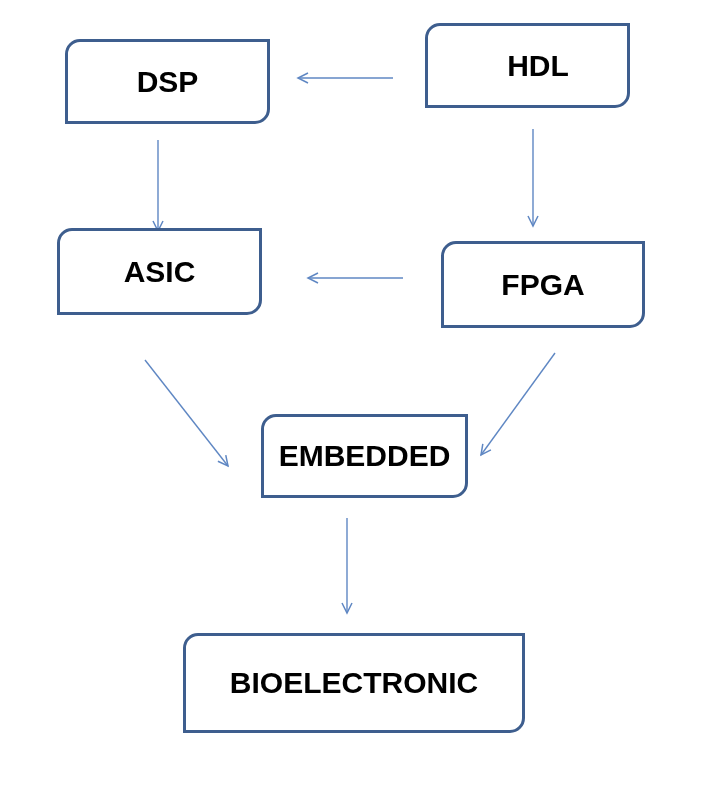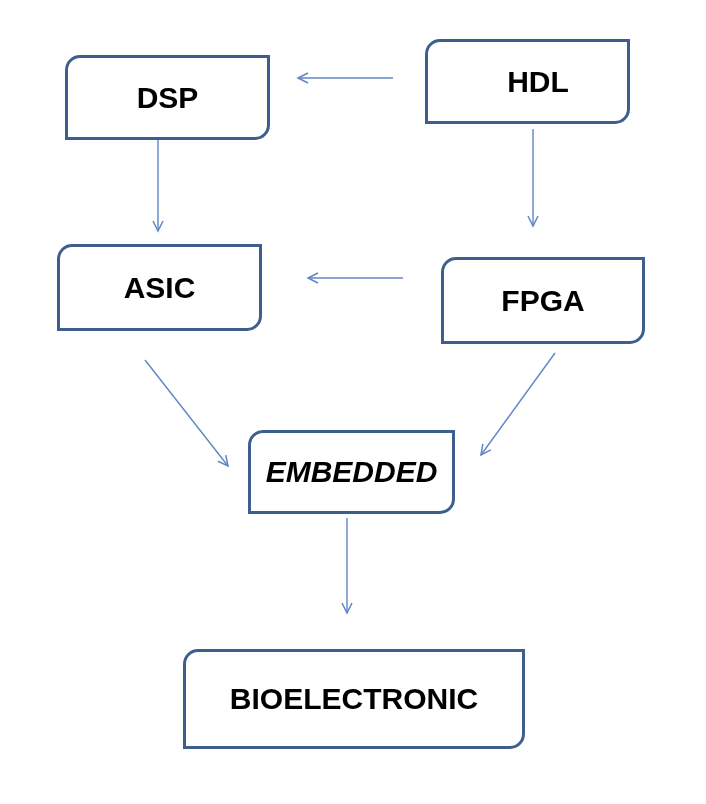--- a/index.html
+++ b/index.html
@@ -35,21 +35,20 @@
   .node {
     position: absolute;
     box-sizing: border-box;
     background: var(--node-fill, #ffffff);
     border: 3px solid var(--node-border, #3e5e8e);
     
     border-radius: 15px 0 15px 0;
     display: flex;
     align-items: center;
     justify-content: center;
-    margin-top: 16px;
   }
   .node-label {
     color: var(--text-color, #000000);
     font-weight: bold;
     font-size: 30px;
     line-height: 1;
     white-space: nowrap;
     user-select: none;
   }
 </style>
@@ -77,19 +76,19 @@
     </div>
     <div class="node" style="left: 425px; top: 23px; width: 205px; height: 85px; padding-left: 21px;">
       <span class="node-label">HDL</span>
     </div>
     <div class="node" style="left: 57px; top: 228px; width: 205px; height: 87px;">
       <span class="node-label">ASIC</span>
     </div>
     <div class="node" style="left: 441px; top: 241px; width: 204px; height: 87px; justify-content: center;">
       <span class="node-label">FPGA</span>
     </div>
-    <div class="node" style="left: 248px; top: 414px; width: 207px; height: 84px; font-style: italic;">
+    <div class="node" style="left: 261px; top: 414px; width: 207px; height: 84px;">
       <span class="node-label">EMBEDDED</span>
     </div>
     <div class="node" style="left: 183px; top: 633px; width: 342px; height: 100px;">
       <span class="node-label">BIOELECTRONIC</span>
     </div>
   </div>
 
 </body></html>

